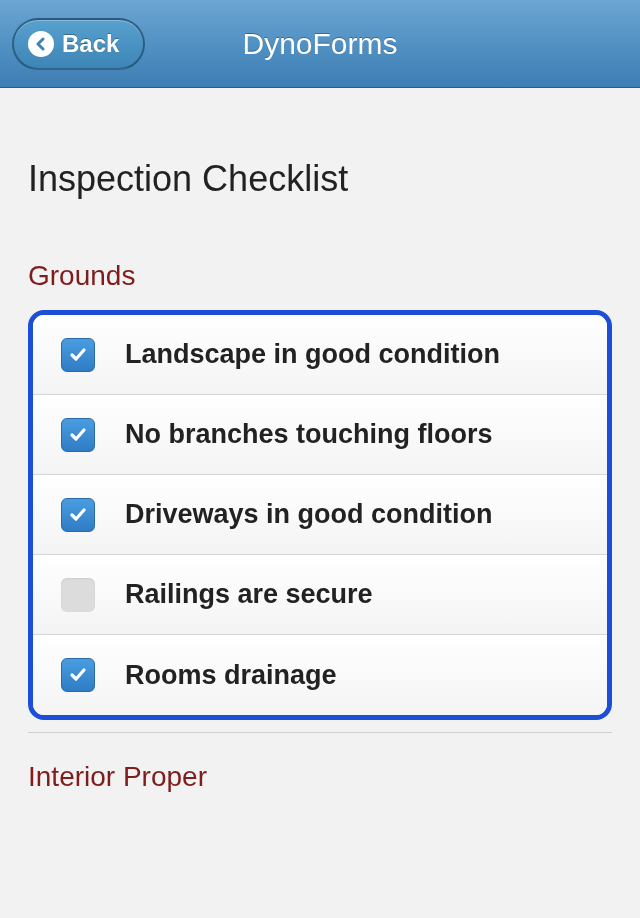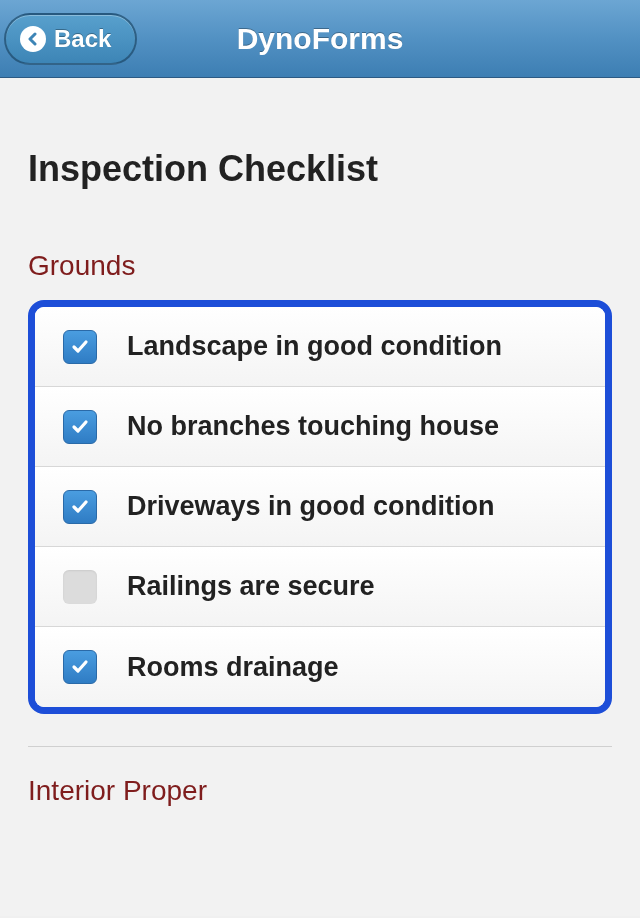--- a/index.html
+++ b/index.html
@@ -1,23 +1,23 @@
 <!DOCTYPE html>
 <html><head>
 <meta charset="utf-8">
 <style>
   * { box-sizing: border-box; margin: 0; padding: 0; }
   html, body { width: 640px; height: 918px; font-family: -apple-system, "Helvetica Neue", Helvetica, Arial, sans-serif; background: #f0f0f0; overflow: hidden; }
   .navbar {
-    height: 78px;
+    height: 88px;
     background: linear-gradient(to bottom, #6ca6d3 0%, #5291c3 50%, #3d7eb3 100%);
     border-bottom: 1px solid #2c5a83;
     display: flex;
     align-items: center;
-    padding: 0 4px;
+    padding: 0 12px;
     position: relative;
   }
   .back-btn {
     display: inline-flex;
     align-items: center;
     gap: 8px;
     height: 52px;
     padding: 0 24px 0 14px;
     border-radius: 26px;
     border: 2px solid rgba(25,60,90,0.6);
@@ -37,46 +37,46 @@
     font-size: 24px;
     font-weight: 700;
     text-shadow: 0 -1px 0 rgba(0,0,0,0.3);
   }
   .nav-title {
     position: absolute;
     left: 50%;
     transform: translateX(-50%);
     color: #fff;
     font-size: 30px;
-    font-weight: 700;
+    font-weight: 400;
     text-shadow: 0 -1px 0 rgba(0,0,0,0.3);
   }
   .content {
     padding: 0 28px;
     background: #f2f2f2;
     height: calc(918px - 80px);
   }
   .page-title {
     font-size: 36px;
-    font-weight: 700;
+    font-weight: 400;
     color: #222;
     padding: 70px 0 60px 0;
   }
   .section-title {
     font-size: 28px;
     color: #7f1d1d;
     font-weight: 400;
     margin-bottom: 18px;
   }
   .list-group {
-    border: 7px solid #1d4ed8;
+    border: 5px solid #1d4ed8;
     border-radius: 16px;
     overflow: hidden;
     background: #fff;
-    margin-bottom: 32px;
+    margin-bottom: 12px;
   }
   .list-row {
     display: flex;
     align-items: center;
     height: 80px;
     padding: 0 28px;
     border-bottom: 1px solid #d7d7d7;
     background: linear-gradient(to bottom, #ffffff 0%, #f4f4f4 100%);
     cursor: pointer;
   }
@@ -135,21 +135,21 @@
           </svg>
         </div>
       <div class="row-label">Landscape in good condition</div>
     </div>
     <div class="list-row">
       <div class="checkbox checked">
           <svg width="20" height="20" viewBox="0 0 20 20">
             <path d="M4 10 L8 14 L16 5" fill="none" stroke="#fff" stroke-width="3.2" stroke-linecap="round" stroke-linejoin="round"></path>
           </svg>
         </div>
-      <div class="row-label">No branches touching house</div>
+      <div class="row-label">No branches touching floors</div>
     </div>
     <div class="list-row">
       <div class="checkbox checked">
           <svg width="20" height="20" viewBox="0 0 20 20">
             <path d="M4 10 L8 14 L16 5" fill="none" stroke="#fff" stroke-width="3.2" stroke-linecap="round" stroke-linejoin="round"></path>
           </svg>
         </div>
       <div class="row-label">Driveways in good condition</div>
     </div>
     <div class="list-row">

